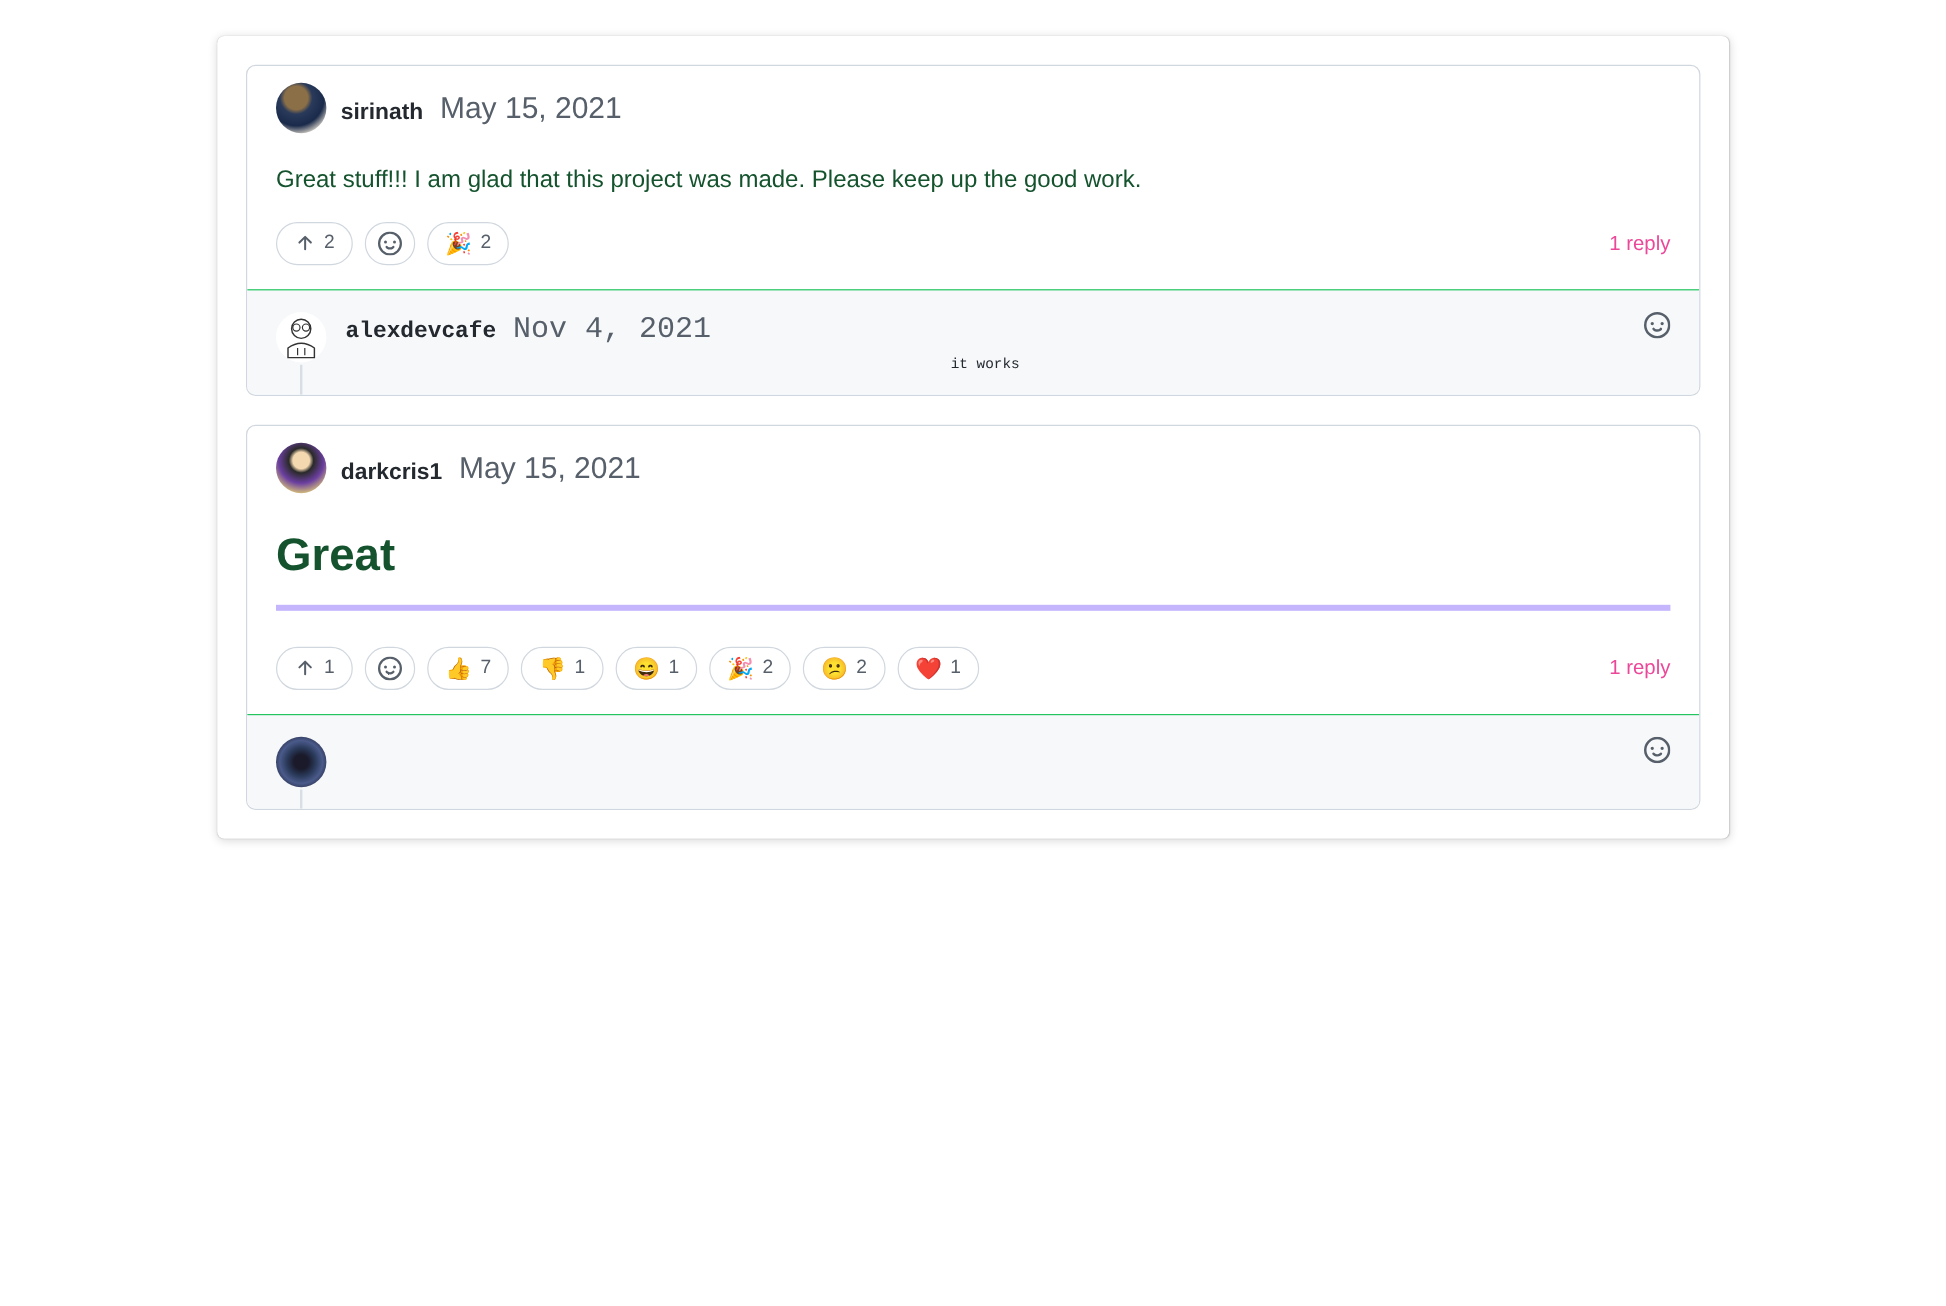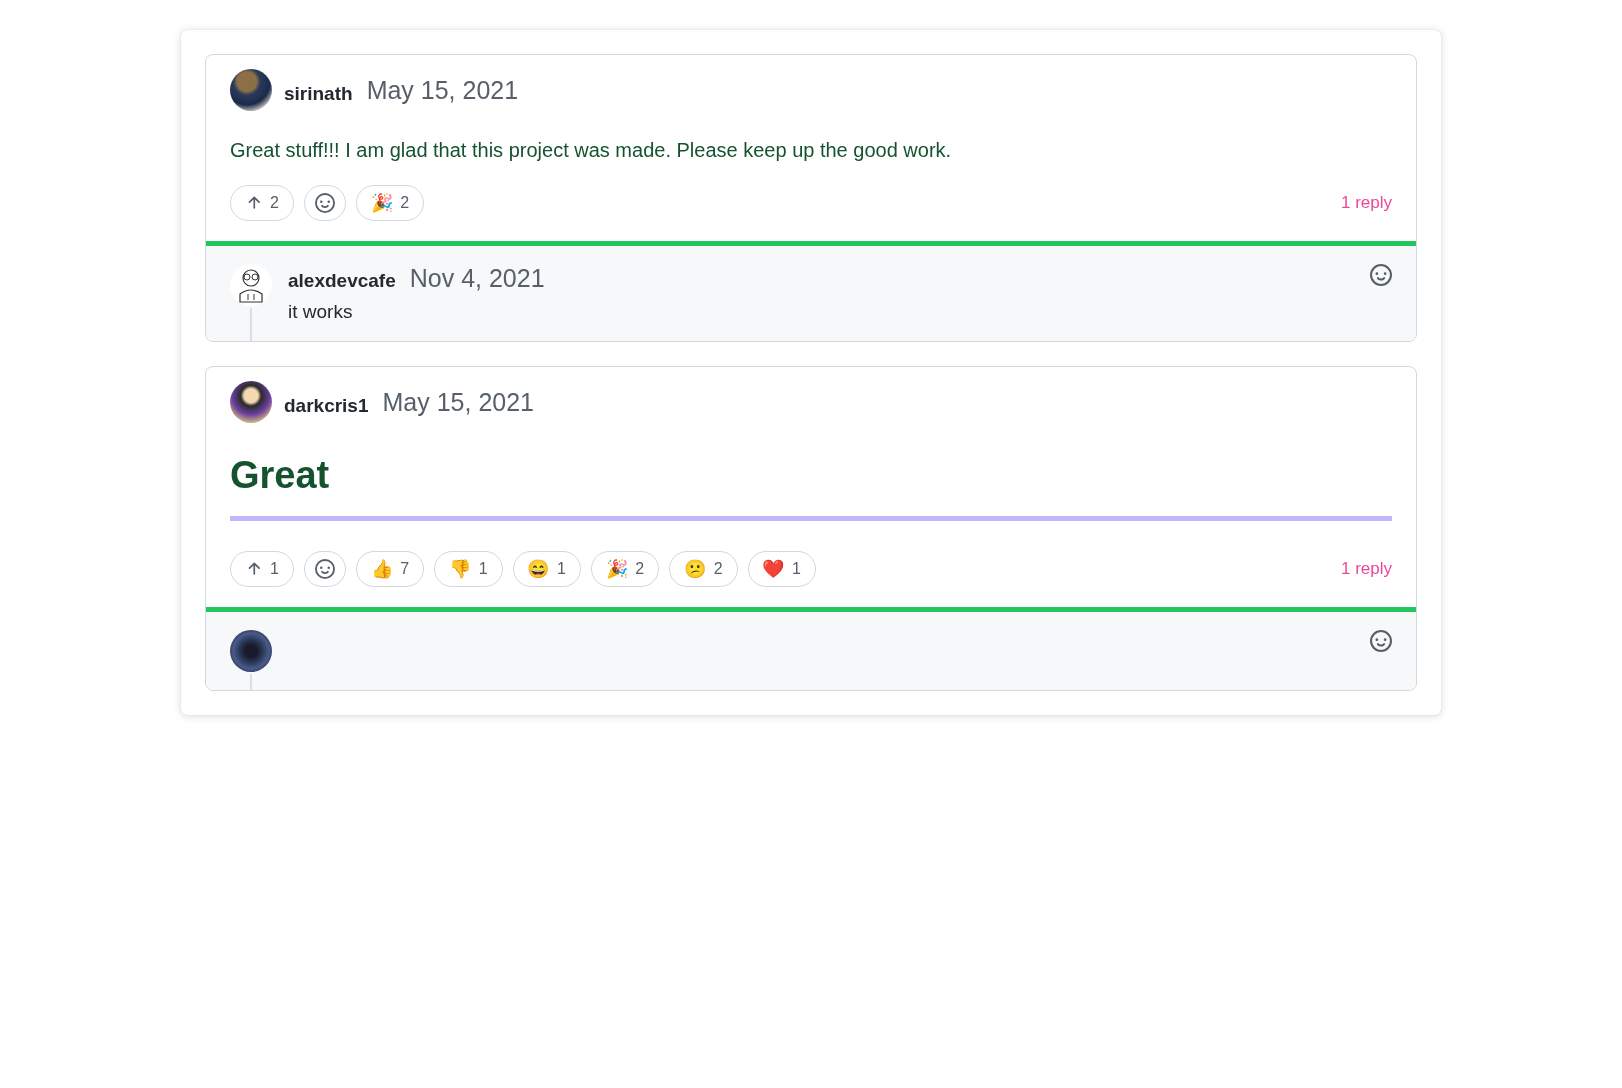--- a/index.html
+++ b/index.html
@@ -113,25 +113,26 @@
     }
     .reaction-pill.icon-only {
       padding: 6px 10px;
     }
     .reply-count {
       font-size: 17px;
       color: #ec4899;
     }
     .reply {
       background: #f6f8fa;
-      border-top: 5px solid #22c55e;
+      border-top: 1px solid #22c55e;
       padding: 18px 24px;
       display: flex;
       gap: 16px;
       position: relative;
+      font-family: Liberation Mono, monospace;
     }
     .reply::before {
       content: '';
       position: absolute;
       left: 44px;
       top: 62px;
       bottom: 0;
       width: 2px;
       background: #d8dee4;
     }
@@ -144,22 +145,23 @@
     .reply-content {
       flex: 1;
     }
     .reply-header {
       display: flex;
       align-items: baseline;
       gap: 14px;
       margin-bottom: 8px;
     }
     .reply-body {
-      font-size: 19px;
+      font-size: 12px;
       color: #24292f;
+      text-align: center;
     }
     .reply-smile {
       color: #57606a;
       cursor: pointer;
     }
     .arrow-up-icon {
       display: inline-flex;
     }
     .smile-icon {
       display: inline-flex;

